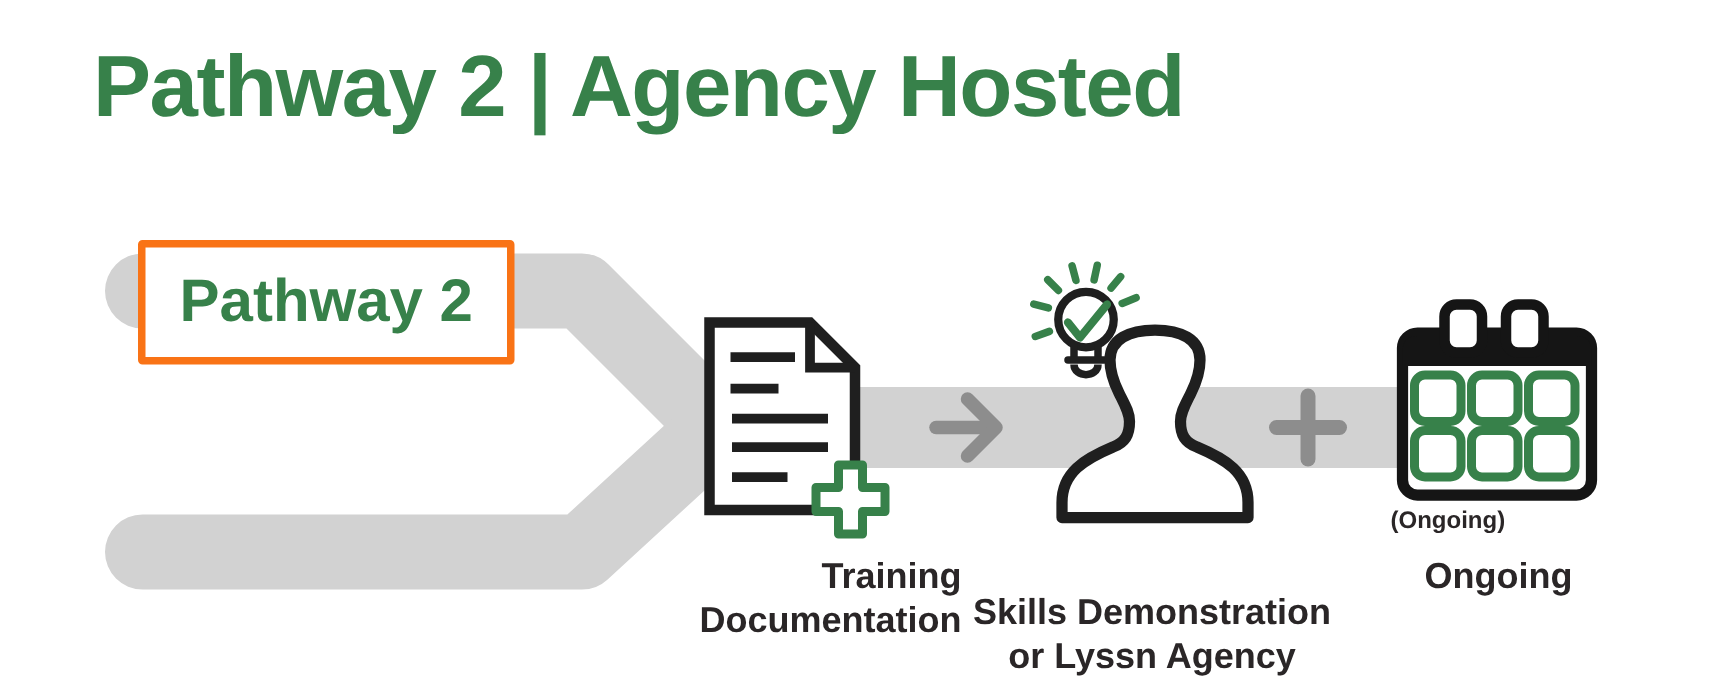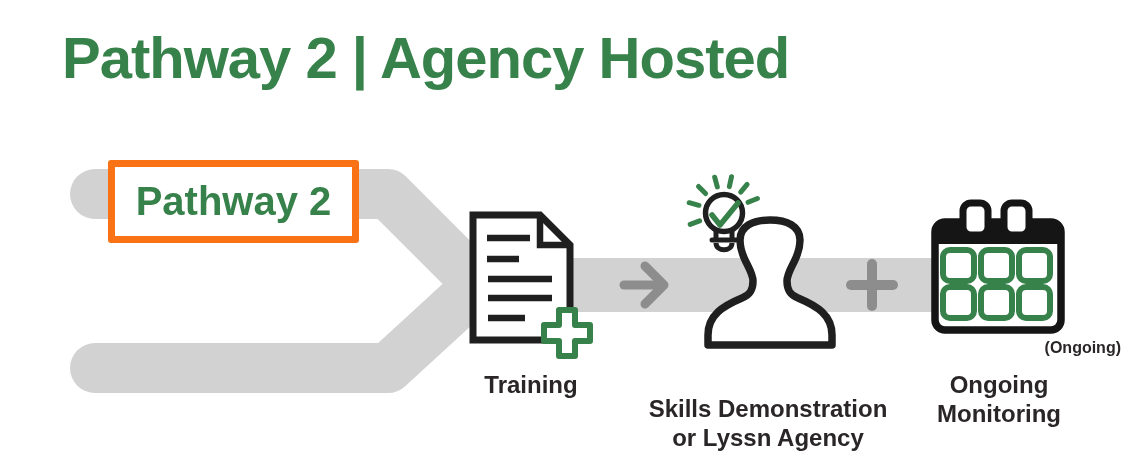--- a/index.html
+++ b/index.html
@@ -23,26 +23,26 @@
     margin: 0;
     font-size: 58px;
     line-height: 64px;
     font-weight: 700;
     letter-spacing: -1px;
     color: #37814A;
     white-space: nowrap;
   }
   .pathway-box {
     position: absolute;
-    left: 108px;
+    left: 92px;
     width: 251px;
     height: 83px;
     box-sizing: border-box;
     background: #ffffff;
-    border: 7px solid #f97316;
+    border: 5px solid #f97316;
     border-radius: 3px;
     display: flex;
     align-items: center;
     justify-content: center;
   }
   .pathway-box.top { top: 160px; }
   .pathway-box.bottom { top: 325px; }
   .pathway-box span {
     font-size: 40px;
     font-weight: 700;
@@ -52,29 +52,29 @@
   .step-label {
     position: absolute;
     top: 370px;
     text-align: center;
     font-size: 24px;
     line-height: 29px;
     font-weight: 700;
     color: #2A2627;
   }
   .step-label span { display: block; }
-  .step-label.l1 { left: 421px; width: 220px; }
+  .step-label.l1 { left: 421px; width: 220px; text-align: right; }
   .step-label.l2 { left: 628px; width: 280px; margin-top: 24px; }
   .step-label.l3 { left: 919px; width: 160px; }
   .ongoing-note {
     position: absolute;
     top: 339px;
-    left: 961px;
+    left: 927px;
     width: 160px;
-    text-align: right;
+    text-align: left;
     font-size: 16px;
     font-weight: 700;
     color: #2A2627;
   }
 </style>
 </head>
 <body>
 
 <div class="stage">
 
@@ -147,24 +147,24 @@
       </g>
     </g>
   </svg>
 
   <div class="pathway-box top">
     <span>Pathway 2</span>
   </div>
 
   <div class="step-label l1">
     <span>Training</span>
+    <span>Documentation</span>
   </div>
   <div class="step-label l2">
     <span>Skills Demonstration</span>
     <span>or Lyssn Agency</span>
   </div>
   <div class="ongoing-note">(Ongoing)</div>
   <div class="step-label l3">
     <span>Ongoing</span>
-    <span>Monitoring</span>
   </div>
 
 </div>
 
 </body></html>

